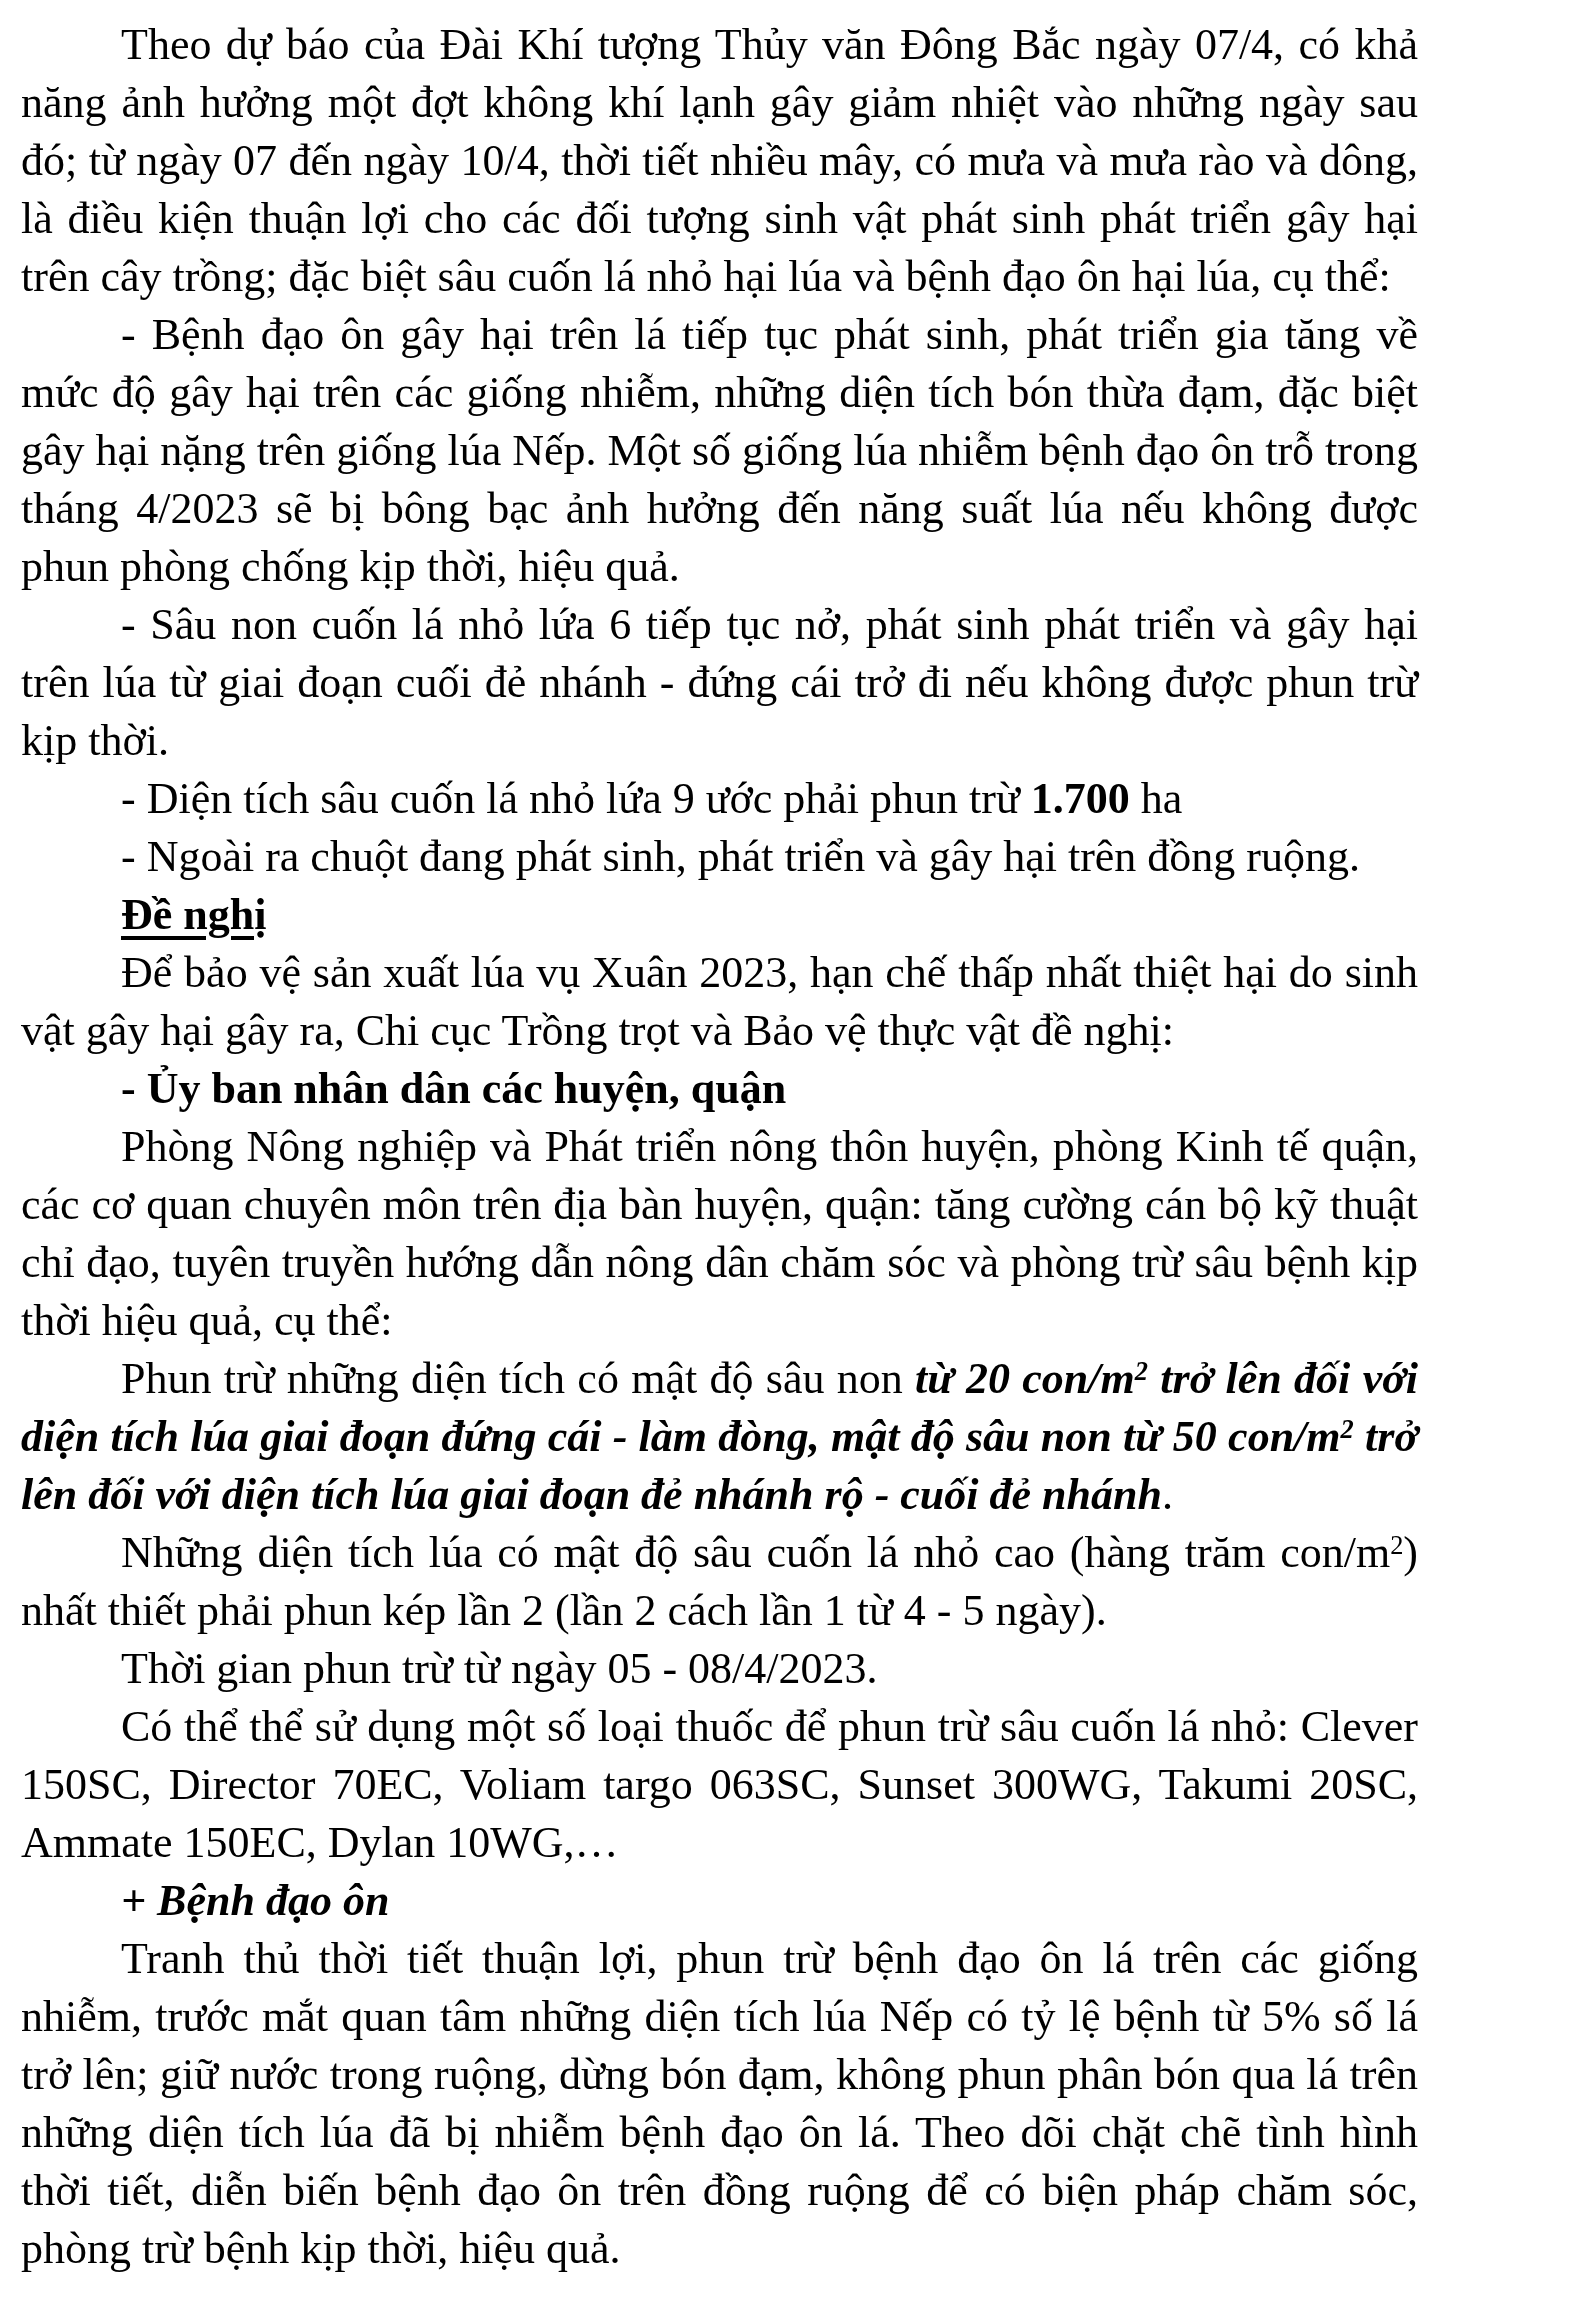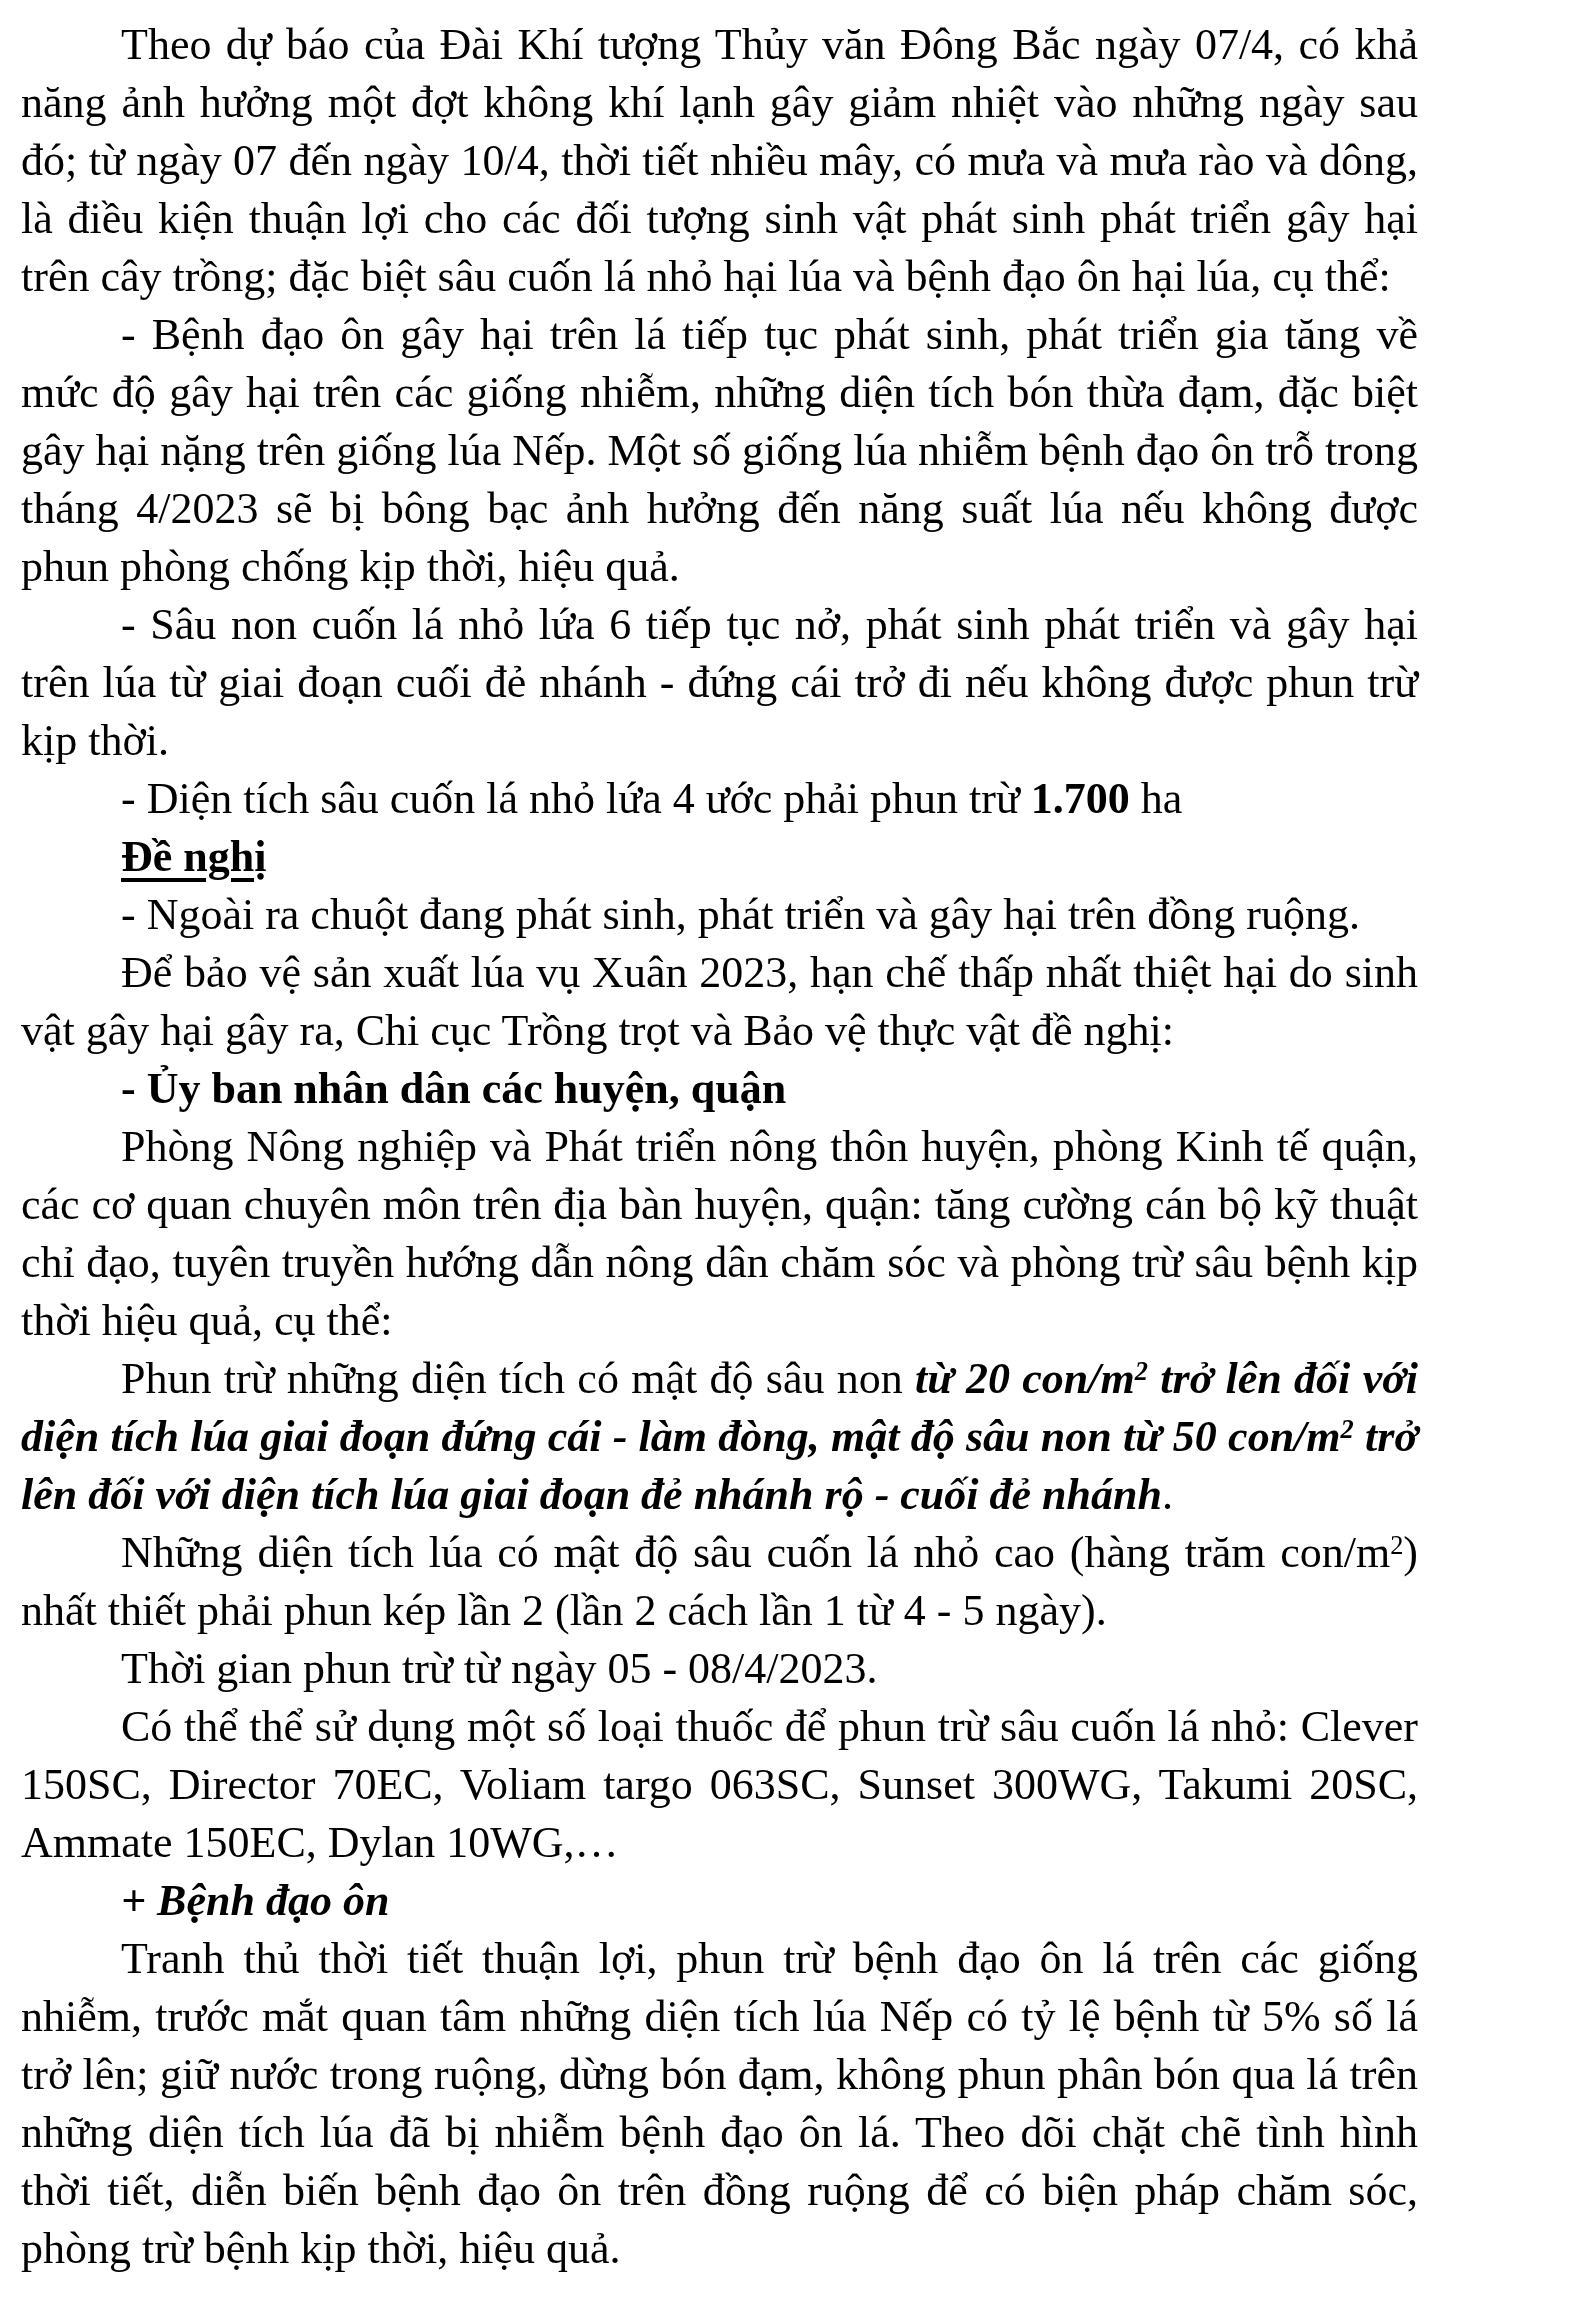--- a/index.html
+++ b/index.html
@@ -26,23 +26,23 @@
   sup.run { font-size: 0.6em; line-height: 0; vertical-align: baseline; position: relative; top: -0.5em; }
 </style>
 </head>
 <body>
 
 <main class="page">
   <article id="doc">
       <p class="doc-par"><span class="run">Theo dự báo của Đài Khí tượng Thủy văn Đông Bắc ngày 07/4, có khả năng ảnh hưởng một đợt không khí lạnh gây giảm nhiệt vào những ngày sau đó; từ ngày 07 đến ngày 10/4, thời tiết nhiều mây, có mưa và mưa rào và dông, là điều kiện thuận lợi cho các đối tượng sinh vật phát sinh phát triển gây hại trên cây trồng; đặc biệt sâu cuốn lá nhỏ hại lúa và bệnh đạo ôn hại lúa, cụ thể:</span></p>
       <p class="doc-par"><span class="run">- Bệnh đạo ôn gây hại trên lá tiếp tục phát sinh, phát triển gia tăng về mức độ gây hại trên các giống nhiễm, những diện tích bón thừa đạm, đặc biệt gây hại nặng trên giống lúa Nếp. Một số giống lúa nhiễm bệnh đạo ôn trỗ trong tháng 4/2023 sẽ bị bông bạc ảnh hưởng đến năng suất lúa nếu không được phun phòng chống kịp thời, hiệu quả.</span></p>
       <p class="doc-par"><span class="run">- Sâu non cuốn lá nhỏ lứa 6 tiếp tục nở, phát sinh phát triển và gây hại trên lúa từ giai đoạn cuối đẻ nhánh - đứng cái trở đi nếu không được phun trừ kịp thời.</span></p>
-      <p class="doc-par"><span class="run">- Diện tích sâu cuốn lá nhỏ lứa 4 ước phải phun trừ </span><span class="run b">1.700</span><span class="run"> ha</span></p>
+      <p class="doc-par"><span class="run">- Diện tích sâu cuốn lá nhỏ lứa 9 ước phải phun trừ </span><span class="run b">1.700</span><span class="run"> ha</span></p>
+      <p class="doc-par"><span class="run">- Ngoài ra chuột đang phát sinh, phát triển và gây hại trên đồng ruộng.</span></p>
       <p class="doc-par"><span class="run b u">Đề nghị</span></p>
-      <p class="doc-par"><span class="run">- Ngoài ra chuột đang phát sinh, phát triển và gây hại trên đồng ruộng.</span></p>
       <p class="doc-par"><span class="run">Để bảo vệ sản xuất lúa vụ Xuân 2023, hạn chế thấp nhất thiệt hại do sinh vật gây hại gây ra, Chi cục Trồng trọt và Bảo vệ thực vật đề nghị:</span></p>
       <p class="doc-par"><span class="run b">- Ủy ban nhân dân các huyện, quận</span></p>
       <p class="doc-par"><span class="run">Phòng Nông nghiệp và Phát triển nông thôn huyện, phòng Kinh tế quận, các cơ quan chuyên môn trên địa bàn huyện, quận: tăng cường cán bộ kỹ thuật chỉ đạo, tuyên truyền hướng dẫn nông dân chăm sóc và phòng trừ sâu bệnh kịp thời hiệu quả, cụ thể:</span></p>
       <p class="doc-par"><span class="run">Phun trừ những diện tích có mật độ sâu non </span><span class="run b i">từ 20 con/m</span><sup class="run b i">2</sup><span class="run b i"> trở lên đối với diện tích lúa giai đoạn đứng cái - làm đòng, </span><span class="run b i">mật độ sâu non từ 50 con/m</span><sup class="run b i">2</sup><span class="run b i"> trở lên đối với diện tích lúa giai đoạn đẻ nhánh rộ - cuối đẻ nhánh</span><span class="run">.</span></p>
       <p class="doc-par"><span class="run">Những diện tích lúa có mật độ sâu cuốn lá nhỏ cao (hàng trăm con/m</span><sup class="run">2</sup><span class="run">) nhất thiết phải phun kép lần 2 (lần 2 cách lần 1 từ 4 - 5 ngày).</span></p>
       <p class="doc-par"><span class="run">Thời gian phun trừ từ ngày 05 - 08/4/2023.</span></p>
       <p class="doc-par"><span class="run">Có thể thể sử dụng một số loại thuốc để phun trừ sâu cuốn lá nhỏ: Clever 150SC, Director 70EC, Voliam targo 063SC, Sunset 300WG, Takumi 20SC, Ammate 150EC, Dylan 10WG,…</span></p>
       <p class="doc-par"><span class="run b i">+ Bệnh đạo ôn</span></p>
       <p class="doc-par"><span class="run">Tranh thủ thời tiết thuận lợi, phun trừ bệnh đạo ôn lá trên các giống nhiễm, trước mắt quan tâm những diện tích lúa Nếp có tỷ lệ bệnh từ 5% số lá trở lên; giữ nước trong ruộng, dừng bón đạm, không phun phân bón qua lá trên những diện tích lúa đã bị nhiễm bệnh đạo ôn lá. Theo dõi chặt chẽ tình hình thời tiết, diễn biến bệnh đạo ôn trên đồng ruộng để có biện pháp chăm sóc, phòng trừ bệnh kịp thời, hiệu quả.</span></p>
     </article>

